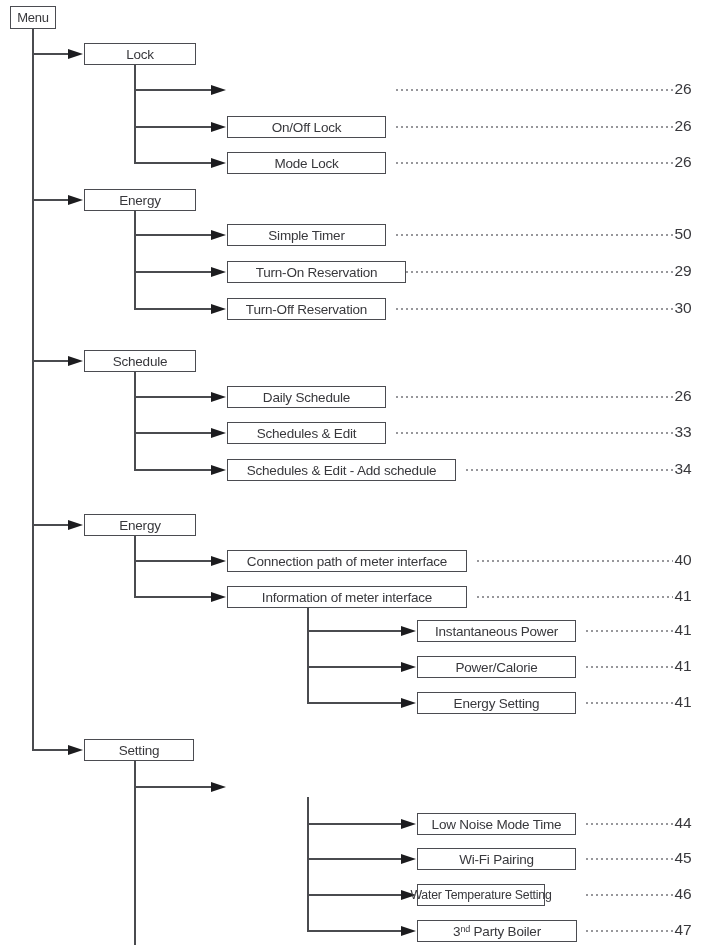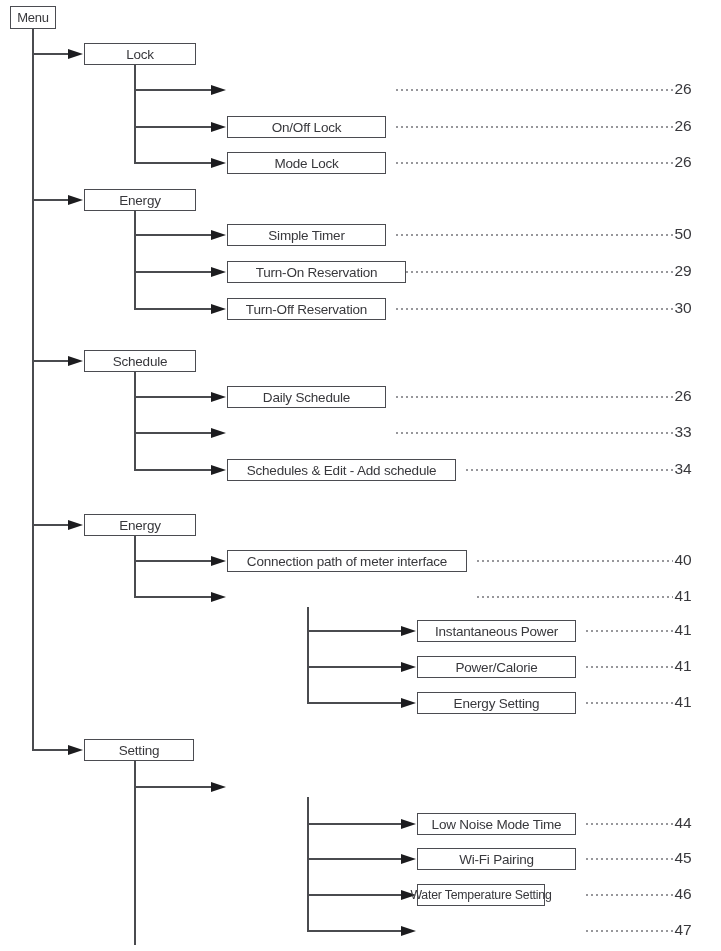--- a/index.html
+++ b/index.html
@@ -179,30 +179,36 @@
   <div class="node" style="left:227px;top:298px;width:159px">
     <span>Turn-Off Reservation</span>
   </div>
 
   <div class="node" style="left:84px;top:350px;width:112px">
     <span>Schedule</span>
   </div>
   <div class="node" style="left:227px;top:386px;width:159px">
     <span>Daily Schedule</span>
   </div>
+  <div class="node" style="left:227px;top:422px;width:159px">
+    <span>Schedules &amp; Edit</span>
+  </div>
   <div class="node" style="left:227px;top:459px;width:229px">
     <span>Schedules &amp; Edit - Add schedule</span>
   </div>
 
   <div class="node" style="left:84px;top:514px;width:112px">
     <span>Energy</span>
   </div>
   <div class="node" style="left:227px;top:550px;width:240px">
     <span>Connection path of meter interface</span>
   </div>
+  <div class="node" style="left:227px;top:586px;width:240px">
+    <span>Information of meter interface</span>
+  </div>
   <div class="node" style="left:417px;top:656px;width:159px">
     <span>Power/Calorie</span>
   </div>
   <div class="node" style="left:417px;top:620px;width:159px">
     <span>Instantaneous Power</span>
   </div>
   <div class="node" style="left:417px;top:692px;width:159px">
     <span>Energy Setting</span>
   </div>
 
@@ -211,14 +217,17 @@
   </div>
   <div class="node" style="left:417px;top:813px;width:159px">
     <span>Low Noise Mode Time</span>
   </div>
   <div class="node" style="left:417px;top:848px;width:159px">
     <span>Wi-Fi Pairing</span>
   </div>
   <div class="node small" style="left:417px;top:884px;width:128px">
     <span>Water Temperature Setting</span>
   </div>
+  <div class="node" style="left:417px;top:920px;width:160px">
+    <span><span>3</span><span class="sup">nd</span><span> Party Boiler</span></span>
+  </div>
 
 </div>
 
 </body></html>

